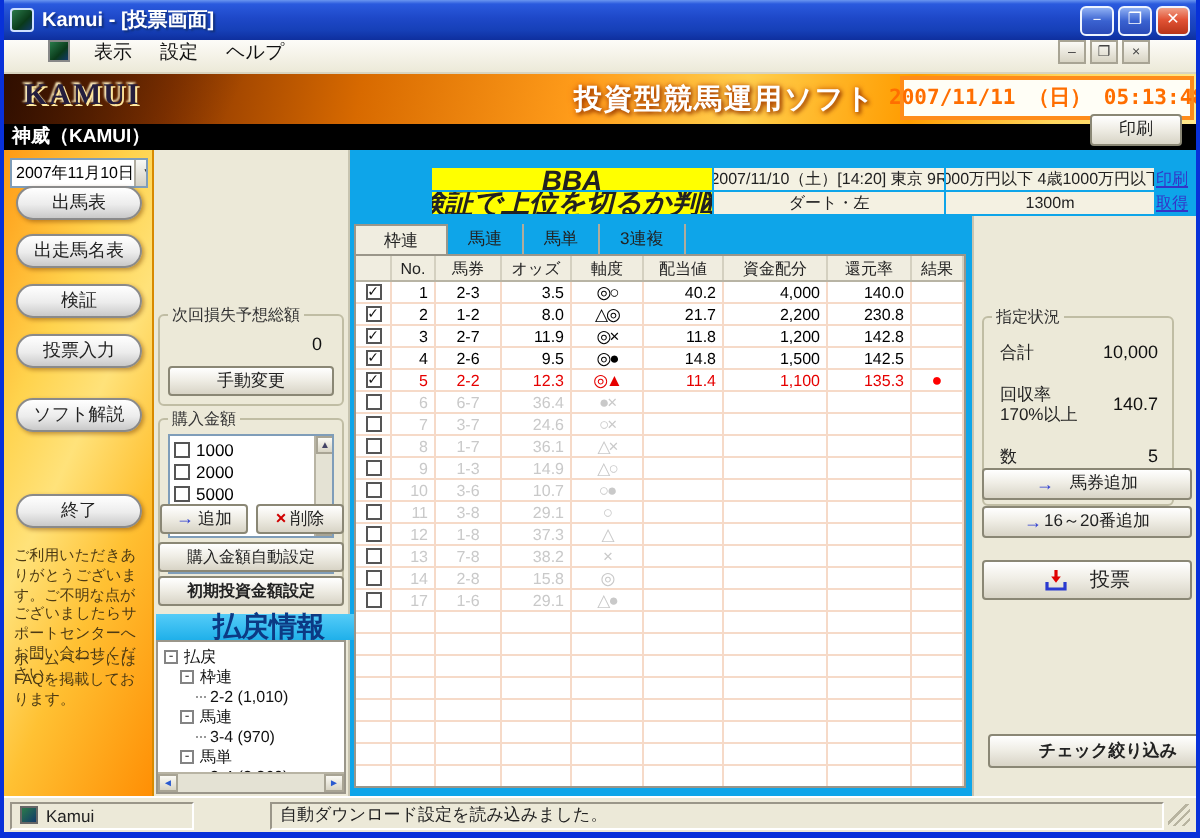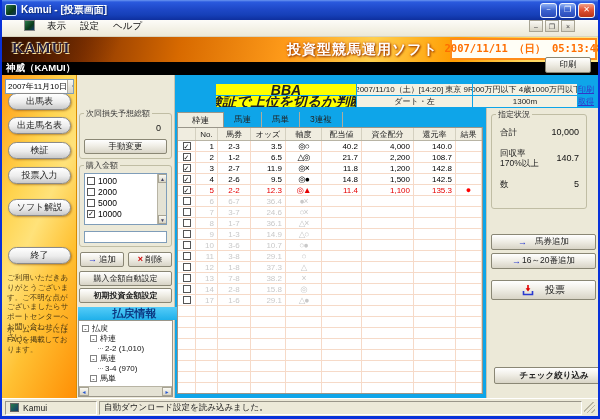--- a/index.html
+++ b/index.html
@@ -32,40 +32,40 @@
   
   .sidebar{position:absolute;left:0;top:75px;width:75px;bottom:3px;background:linear-gradient(115deg,#ff9913 0%,#ffd34d 28%,#ffe27a 45%,#ffc133 65%,#ff8a00 100%);border-right:1px solid #d88a00;}
   .combo{position:absolute;left:3px;top:4px;width:69px;height:15px;background:#fff;border:1px solid #7f9db9;display:flex;align-items:center;font-size:8px;padding-left:2px;white-space:nowrap;overflow:hidden;}
   .carrow{margin-left:auto;width:13px;height:13px;flex:0 0 13px;background:linear-gradient(180deg,#f8f8f4,#d4d0c4);border-left:1px solid #b0aca0;font-size:6px;color:#333;display:flex;align-items:center;justify-content:center;}
   .sbtn{position:absolute;left:6px;width:63px;height:17px;border-radius:9px;background:linear-gradient(180deg,#ffffff,#ececec 55%,#c9c9c9);border:1px solid #8a8a8a;box-shadow:1px 1px 2px rgba(110,50,0,.45);font-size:9px;display:flex;align-items:center;justify-content:center;color:#222;white-space:nowrap;overflow:hidden;}
   .note{position:absolute;left:5px;width:67px;font-size:7.5px;color:#4c3a14;line-height:1.3;}
   .note.n1{top:198px;}
   .note.n2{top:250px;}
   
   .midpanel{position:absolute;left:75px;top:75px;width:98px;bottom:18px;background:#ece9d8;border-right:1px solid #c8c4b0;}
-  .groupbox{position:absolute;border:1px solid #c0bda4;border-radius:3px;}
+  .groupbox{position:absolute;border:1px solid #c0bda4;border-radius:3px;margin-top:44px;}
   .gtitle{position:absolute;top:-6px;left:4px;background:#ece9d8;font-size:8px;padding:0 2px;color:#333;white-space:nowrap;}
   .gb-loss{left:2px;top:38px;width:93px;height:46px;}
   .loss-value{position:absolute;right:10px;top:9px;font-size:9px;color:#111;}
   .btn-manual{position:absolute;left:4px;right:4px;bottom:4px;height:15px;}
   .gb-purchase{left:2px;top:90px;width:93px;height:82px;}
   .listbox{position:absolute;left:4px;top:7px;right:4px;height:52px;background:#fff;border:1px solid #7f9db9;font-size:8.5px;overflow:hidden;padding:1px 10px 1px 2px;}
   .opt{display:flex;align-items:center;gap:3px;height:11px;}
   .cbx{display:inline-flex;align-items:center;justify-content:center;width:8px;height:8px;flex:0 0 8px;background:#fff;border:1px solid #555;font-size:7px;line-height:1;color:#111;}
   .vsb{position:absolute;right:0;top:0;bottom:0;width:9px;background:#e4e2d4;border-left:1px solid #b8b4a4;}
   .sbarrow{position:absolute;left:0;width:9px;height:9px;font-size:5px;color:#446;display:flex;align-items:center;justify-content:center;background:linear-gradient(180deg,#fbfaf4,#d8d4c4);border:1px solid #a8a494;}
   .sbarrow.bottom{bottom:0;}
   .amount-field{position:absolute;left:4px;right:4px;bottom:3px;height:12px;background:#fff;border:1px solid #7f9db9;font-size:8px;padding:0 2px;}
   .btn-add{position:absolute;left:3px;top:177px;width:44px;height:15px;gap:2px;}
   .btn-del{position:absolute;left:51px;top:177px;width:44px;height:15px;gap:2px;}
   .bluearrow{color:#2a3ad0;font-weight:bold;font-size:9px;line-height:1;}
   .redx{color:#d00000;font-weight:bold;font-size:9px;line-height:1;}
   .btn-auto{position:absolute;left:2px;top:196px;width:93px;height:15px;font-size:8px;}
   .btn-init{position:absolute;left:2px;top:213px;width:93px;height:15px;font-size:8px;font-weight:bold;}
-  .payout-header{position:absolute;left:1px;top:232px;width:113px;height:13px;background:linear-gradient(180deg,#55ccf8,#1fb0ea);color:#0c3a84;font-size:11px;font-weight:bold;display:flex;align-items:center;justify-content:center;}
+  .payout-header{position:absolute;left:1px;top:232px;width:113px;height:13px;background:linear-gradient(180deg,#55ccf8,#1fb0ea);color:#0c3a84;font-size:14px;font-weight:bold;display:flex;align-items:center;justify-content:center;}
   .tree{position:absolute;left:1px;top:245px;width:95px;bottom:1px;background:#fff;border:1px solid #9a968a;font-size:8px;color:#111;padding:2px 2px 12px 3px;overflow:hidden;}
   .trow{height:10px;display:flex;align-items:center;white-space:nowrap;}
   .tnode{padding-left:8px;}
   .tleaf{padding-left:16px;}
   .tleaf::before{content:"";display:inline-block;width:5px;border-top:1px dotted #999;margin-right:2px;}
   .tminus{display:inline-flex;align-items:center;justify-content:center;width:7px;height:7px;flex:0 0 7px;border:1px solid #848484;background:#fff;font-size:7px;line-height:1;margin-right:3px;color:#333;}
   .hsb{position:absolute;left:0;right:0;bottom:0;height:10px;background:#e4e2d4;border-top:1px solid #b8b4a4;}
   .hsarrow{position:absolute;top:0;width:10px;height:9px;font-size:5px;color:#2a5ad0;display:flex;align-items:center;justify-content:center;background:linear-gradient(180deg,#fbfaf4,#d8d4c4);border:1px solid #a8a494;}
   .hsarrow.left{left:0;}.hsarrow.right{right:0;}
   
@@ -98,21 +98,21 @@
   .st-label{position:absolute;font-size:8.5px;color:#222;white-space:nowrap;}
   .st-value{position:absolute;font-size:9px;color:#111;right:7px;}
   .btn-ticket-add{position:absolute;left:4px;top:126px;width:105px;height:16px;gap:8px;}
   .btn-range-add{position:absolute;left:4px;top:145px;width:105px;height:16px;gap:1px;}
   .btn-vote{position:absolute;left:4px;top:172px;width:105px;height:20px;font-size:10px;gap:11px;}
   .btn-filter{position:absolute;left:7px;top:259px;width:120px;height:17px;font-weight:bold;}
   
   .statusbar{position:absolute;left:0;right:0;bottom:0;height:18px;background:#ece9d8;border-top:1px solid #fff;display:flex;align-items:center;gap:2px;padding:0 3px;}
   .sb-panel{height:14px;border:1px solid;border-color:#9a9689 #fff #fff #9a9689;display:flex;align-items:center;font-size:8.5px;color:#222;padding:0 4px;white-space:nowrap;overflow:hidden;}
   .sb-app{width:92px;gap:4px;}
-  .sb-msg{flex:1;}
+  .sb-msg{flex:1;margin-left:36px;}
   .sbicon{width:9px;height:9px;flex:0 0 9px;background:linear-gradient(135deg,#2a7a4a,#123a6a);border:1px solid #666;}
   .grip{width:11px;height:11px;background:
     linear-gradient(135deg,transparent 40%,#b8b4a0 40%,#b8b4a0 48%,transparent 48%,transparent 60%,#b8b4a0 60%,#b8b4a0 68%,transparent 68%,transparent 80%,#b8b4a0 80%,#b8b4a0 88%,transparent 88%);}
 </style>
 </head>
 <body>
 
 <div class="window">
 
   <div class="titlebar">
@@ -291,27 +291,27 @@
           <div class="td num">4,000</div>
           <div class="td num">140.0</div>
           <div class="td ctr"></div>
         </div>
         <div class="tr r-active">
           <div class="td ctr">
             <span class="cbx on">✓</span>
           </div>
           <div class="td num">2</div>
           <div class="td ctr">1-2</div>
-          <div class="td num">6.5</div>
+          <div class="td num">8.0</div>
           <div class="td ctr">
             <span class="marks">△◎</span>
           </div>
           <div class="td num">21.7</div>
           <div class="td num">2,200</div>
-          <div class="td num">108.7</div>
+          <div class="td num">230.8</div>
           <div class="td ctr"></div>
         </div>
         <div class="tr r-active">
           <div class="td ctr">
             <span class="cbx on">✓</span>
           </div>
           <div class="td num">3</div>
           <div class="td ctr">2-7</div>
           <div class="td num">11.9</div>
           <div class="td ctr">

